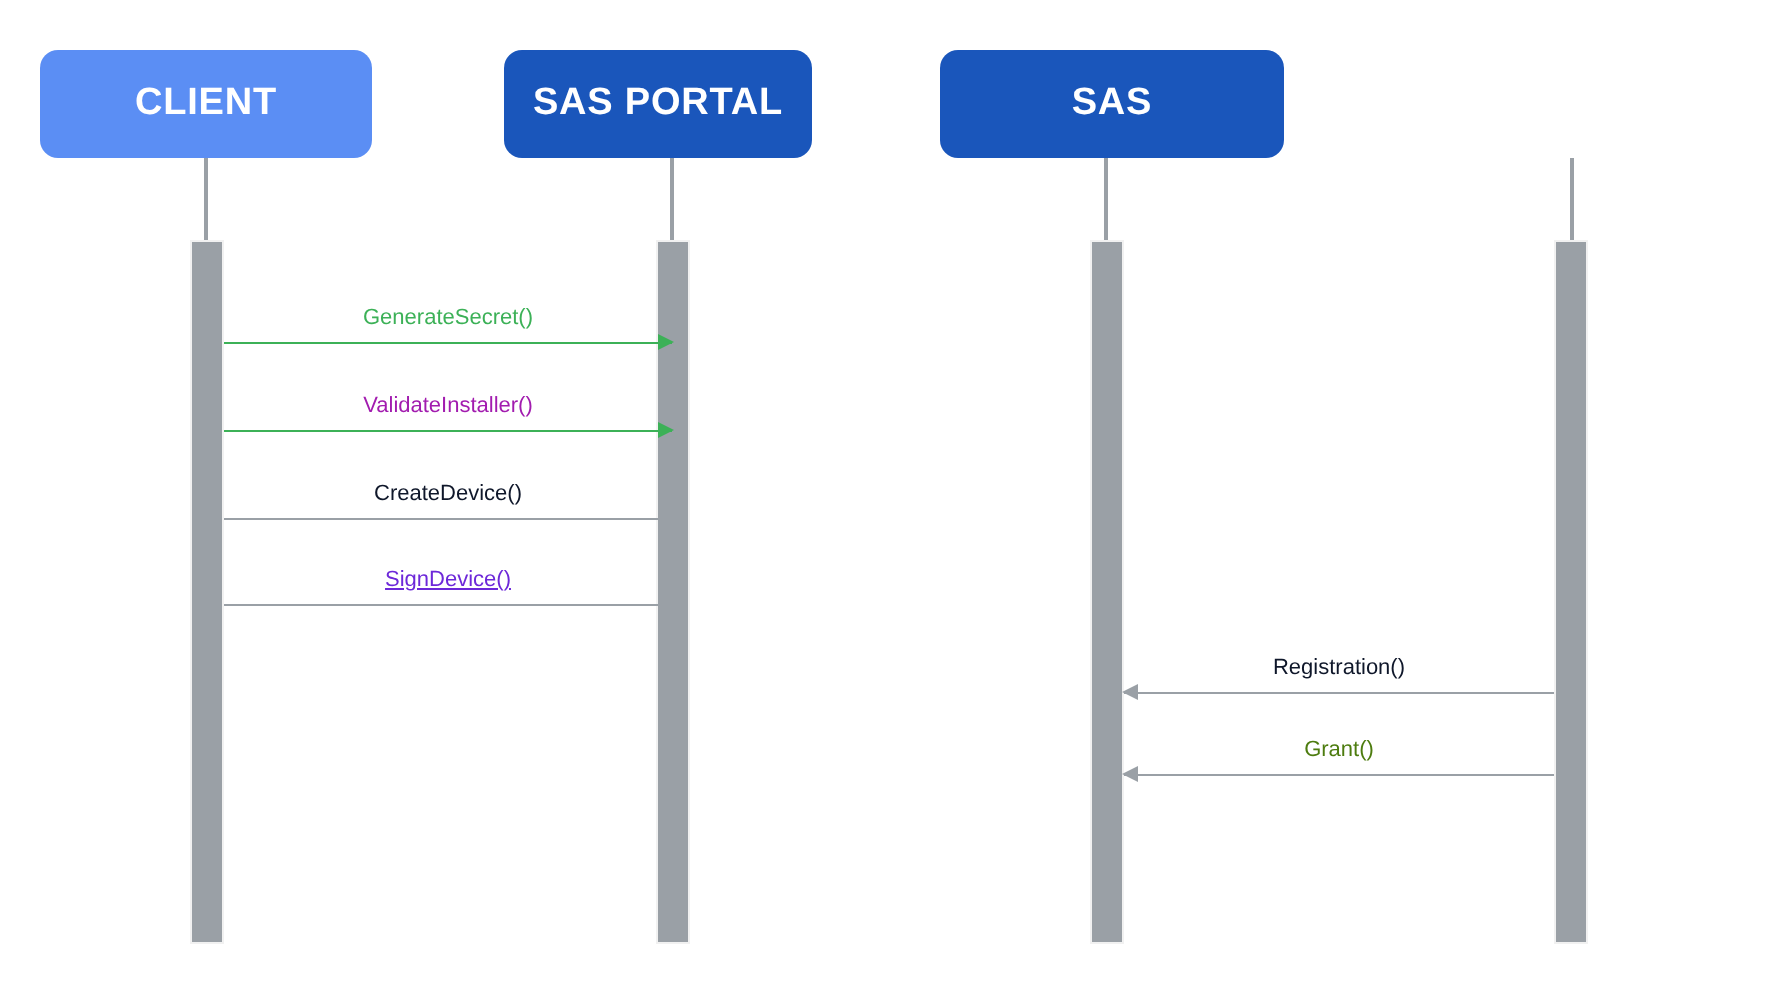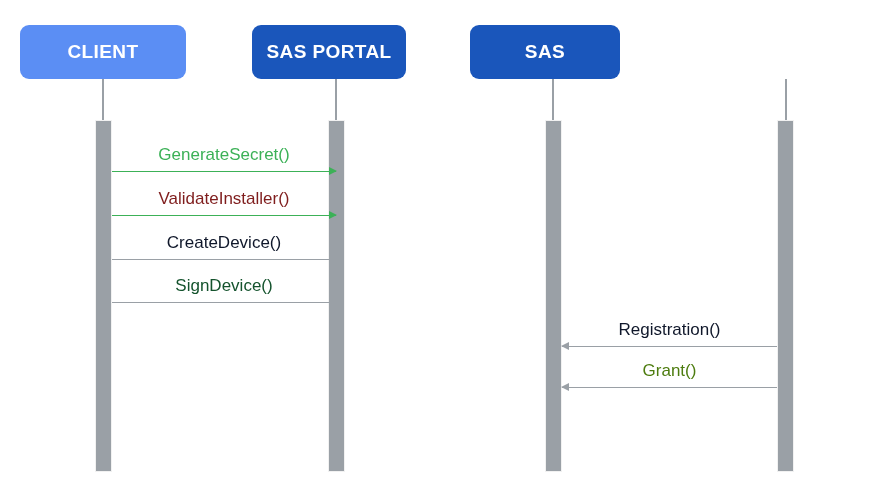--- a/index.html
+++ b/index.html
@@ -71,58 +71,58 @@
   .msg-head.left {
     left: -1px;
     border-right-width: 8px;
     border-right-style: solid;
   }
   .msg-label {
     position: absolute;
     bottom: 6px;
     width: 100%;
     text-align: center;
-    font-size: 17px;
+    font-size: 11px;
     white-space: nowrap;
   }
 </style>
 </head>
 <body>
 
 <div id="diagram" style="width: 883px; height: 497px; background: rgb(255, 255, 255);">
     <div class="lifeline" style="left: 102px; top: 79px; height: 41px; background: rgb(154, 160, 166);"></div>
     <div class="activation" style="left: 95px; top: 120px; width: 17px; height: 352px; background: rgb(154, 160, 166);"></div>
     <div class="lifeline" style="left: 335px; top: 79px; height: 41px; background: rgb(154, 160, 166);"></div>
     <div class="activation" style="left: 328px; top: 120px; width: 17px; height: 352px; background: rgb(154, 160, 166);"></div>
     <div class="lifeline" style="left: 552px; top: 79px; height: 41px; background: rgb(154, 160, 166);"></div>
     <div class="activation" style="left: 545px; top: 120px; width: 17px; height: 352px; background: rgb(154, 160, 166);"></div>
     <div class="lifeline" style="left: 785px; top: 79px; height: 41px; background: rgb(154, 160, 166);"></div>
     <div class="activation" style="left: 777px; top: 120px; width: 17px; height: 352px; background: rgb(154, 160, 166);"></div>
     <div class="actor-box" style="left: 20px; top: 25px; width: 166px; height: 54px; background: rgb(91, 142, 244); color: rgb(255, 255, 255);">CLIENT</div>
     <div class="actor-box" style="left: 252px; top: 25px; width: 154px; height: 54px; background: rgb(26, 86, 187); color: rgb(255, 255, 255);">SAS PORTAL</div>
-    <div class="actor-box" style="left: 470px; top: 25px; width: 150px; height: 54px; background: rgb(26, 86, 187); color: rgb(255, 255, 255);">SAS</div>
+    <div class="actor-box" style="left: 470px; top: 25px; width: 172px; height: 54px; background: rgb(26, 86, 187); color: rgb(255, 255, 255);">SAS</div>
     <div class="msg" style="left: 112px; top: 171px; width: 224px;">
       <div class="msg-line" style="border-top-color: rgb(60, 177, 87);"></div>
       <div class="msg-head right" style="border-left-color: rgb(60, 177, 87);"></div>
       <div class="msg-label" style="color: rgb(60, 177, 87);">GenerateSecret()</div>
     </div>
     <div class="msg" style="left: 112px; top: 215px; width: 224px;">
       <div class="msg-line" style="border-top-color: rgb(60, 177, 87);"></div>
       <div class="msg-head right" style="border-left-color: rgb(60, 177, 87);"></div>
-      <div class="msg-label" style="color: #7f1d1d;">ValidateInstaller()</div>
+      <div class="msg-label" style="color: #a21caf;">ValidateInstaller()</div>
     </div>
     <div class="msg" style="left: 112px; top: 259px; width: 224px;">
       <div class="msg-line" style="border-top-color: rgb(154, 160, 166);"></div>
       <div class="msg-head right" style="border-left-color: rgb(154, 160, 166);"></div>
       <div class="msg-label" style="color: #0f172a;">CreateDevice()</div>
     </div>
     <div class="msg" style="left: 112px; top: 302px; width: 224px;">
       <div class="msg-line" style="border-top-color: rgb(154, 160, 166);"></div>
       <div class="msg-head right" style="border-left-color: rgb(154, 160, 166);"></div>
-      <div class="msg-label" style="color: #14532d;">SignDevice()</div>
+      <div class="msg-label" style="color: #6d28d9; text-decoration: underline;">SignDevice()</div>
     </div>
     <div class="msg" style="left: 562px; top: 346px; width: 215px;">
       <div class="msg-line" style="border-top-color: rgb(154, 160, 166);"></div>
       <div class="msg-head left" style="border-right-color: rgb(154, 160, 166);"></div>
       <div class="msg-label" style="color: #0f172a;">Registration()</div>
     </div>
     <div class="msg" style="left: 562px; top: 387px; width: 215px;">
       <div class="msg-line" style="border-top-color: rgb(154, 160, 166);"></div>
       <div class="msg-head left" style="border-right-color: rgb(154, 160, 166);"></div>
       <div class="msg-label" style="color: #4d7c0f; margin-top: 41px;">Grant()</div>

